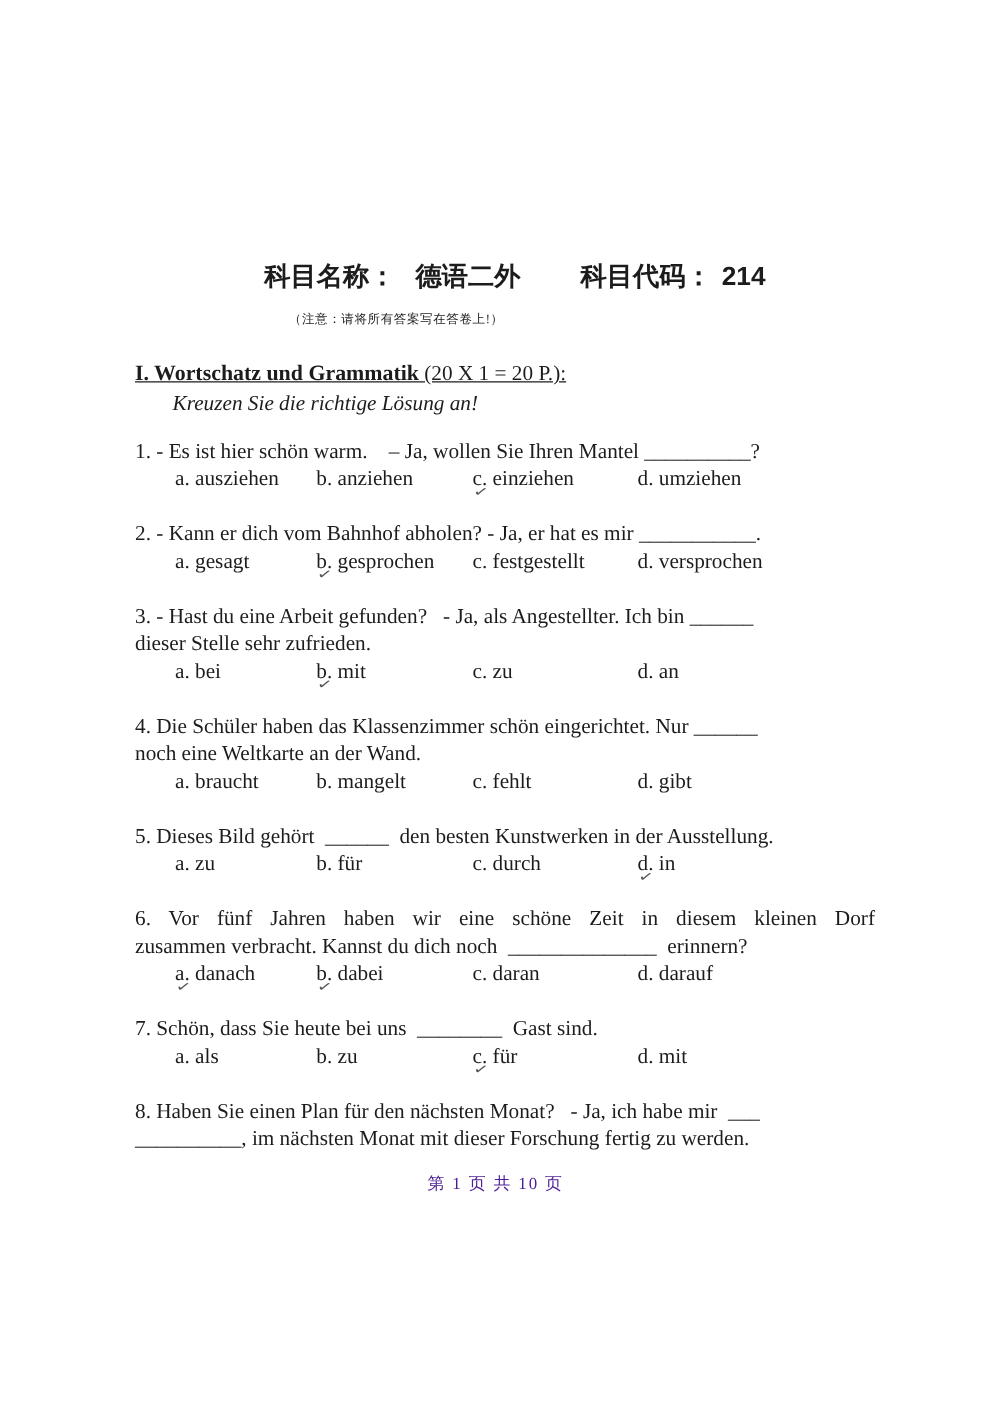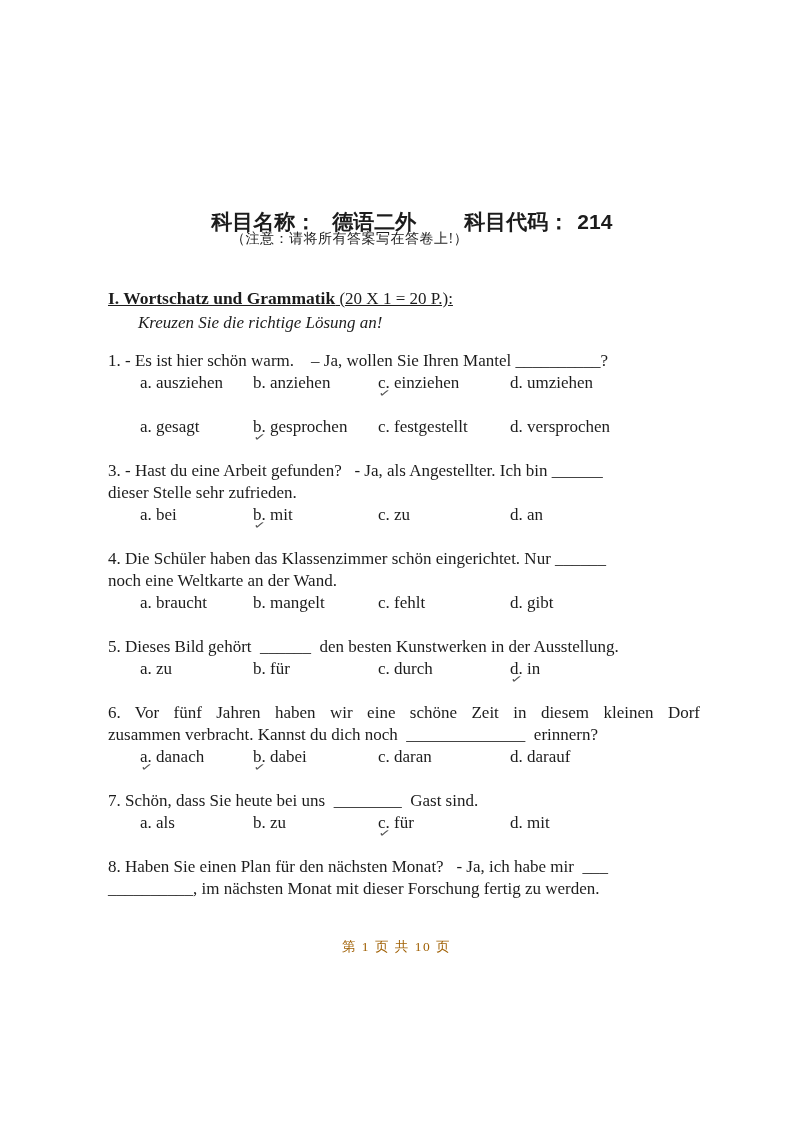--- a/index.html
+++ b/index.html
@@ -45,23 +45,23 @@
     font-size: 21px;
     line-height: 26px;
     white-space: pre;
   }
   .subject .name-val { margin-left: 16px; }
   .subject .code-label { margin-left: 48px; }
   .subject .code-val { margin-left: 8px; }
   
   .notice {
     position: absolute;
-    top: 229px;
+    top: 246px;
     left: 231px;
-    font-size: 14px;
+    font-size: 10px;
     line-height: 20px;
     letter-spacing: 0.5px;
   }
   
   .main {
     position: absolute;
     top: 286px;
     left: 108px;
     width: 592px;
     font-size: 17px;
@@ -120,21 +120,21 @@
   }
   
   .footer {
     position: absolute;
     top: 938px;
     left: 0;
     width: 100%;
     text-align: center;
     font-size: 13.5px;
     letter-spacing: 1.5px;
-    color: #a16207;
+    color: #4c1d95;
   }
 </style>
 </head>
 <body>
 
 <div class="page">
 
 
   <div class="subject">
     <span>科目名称：</span><span class="name-val">德语二外</span><span class="code-label">科目代码：</span><span class="code-val">214</span>
@@ -152,20 +152,23 @@
           </div>
     <div class="options">
             <div class="opt"><span>a. ausziehen</span></div>
             <div class="opt"><span>b. anziehen</span></div>
             <div class="opt"><span>c. einziehen</span><span class="check">✓</span></div>
             <div class="opt"><span>d. umziehen</span></div>
           </div>
   </div>
 
   <div class="question">
+    <div class="qlines">
+            <div class="qline">2. - Kann er dich vom Bahnhof abholen? - Ja, er hat es mir ___________.</div>
+          </div>
     <div class="options">
             <div class="opt"><span>a. gesagt</span></div>
             <div class="opt"><span>b. gesprochen</span><span class="check">✓</span></div>
             <div class="opt"><span>c. festgestellt</span></div>
             <div class="opt"><span>d. versprochen</span></div>
           </div>
   </div>
 
   <div class="question">
     <div class="qlines">

